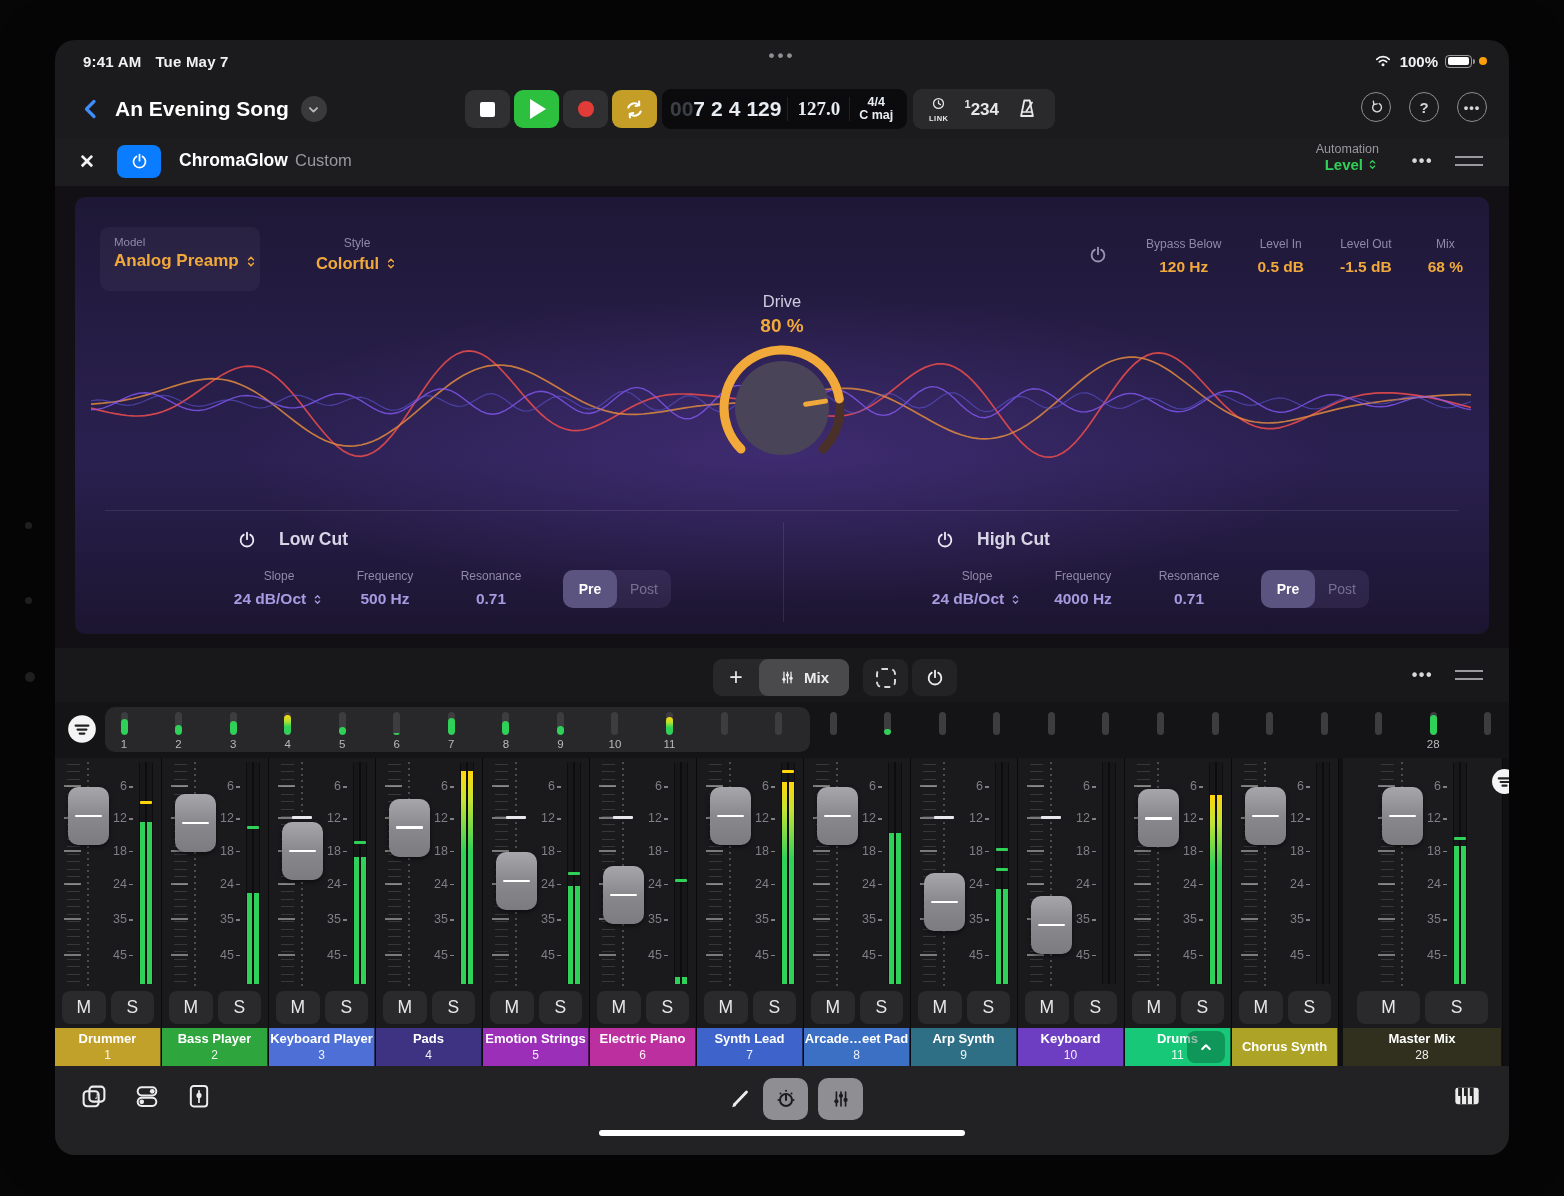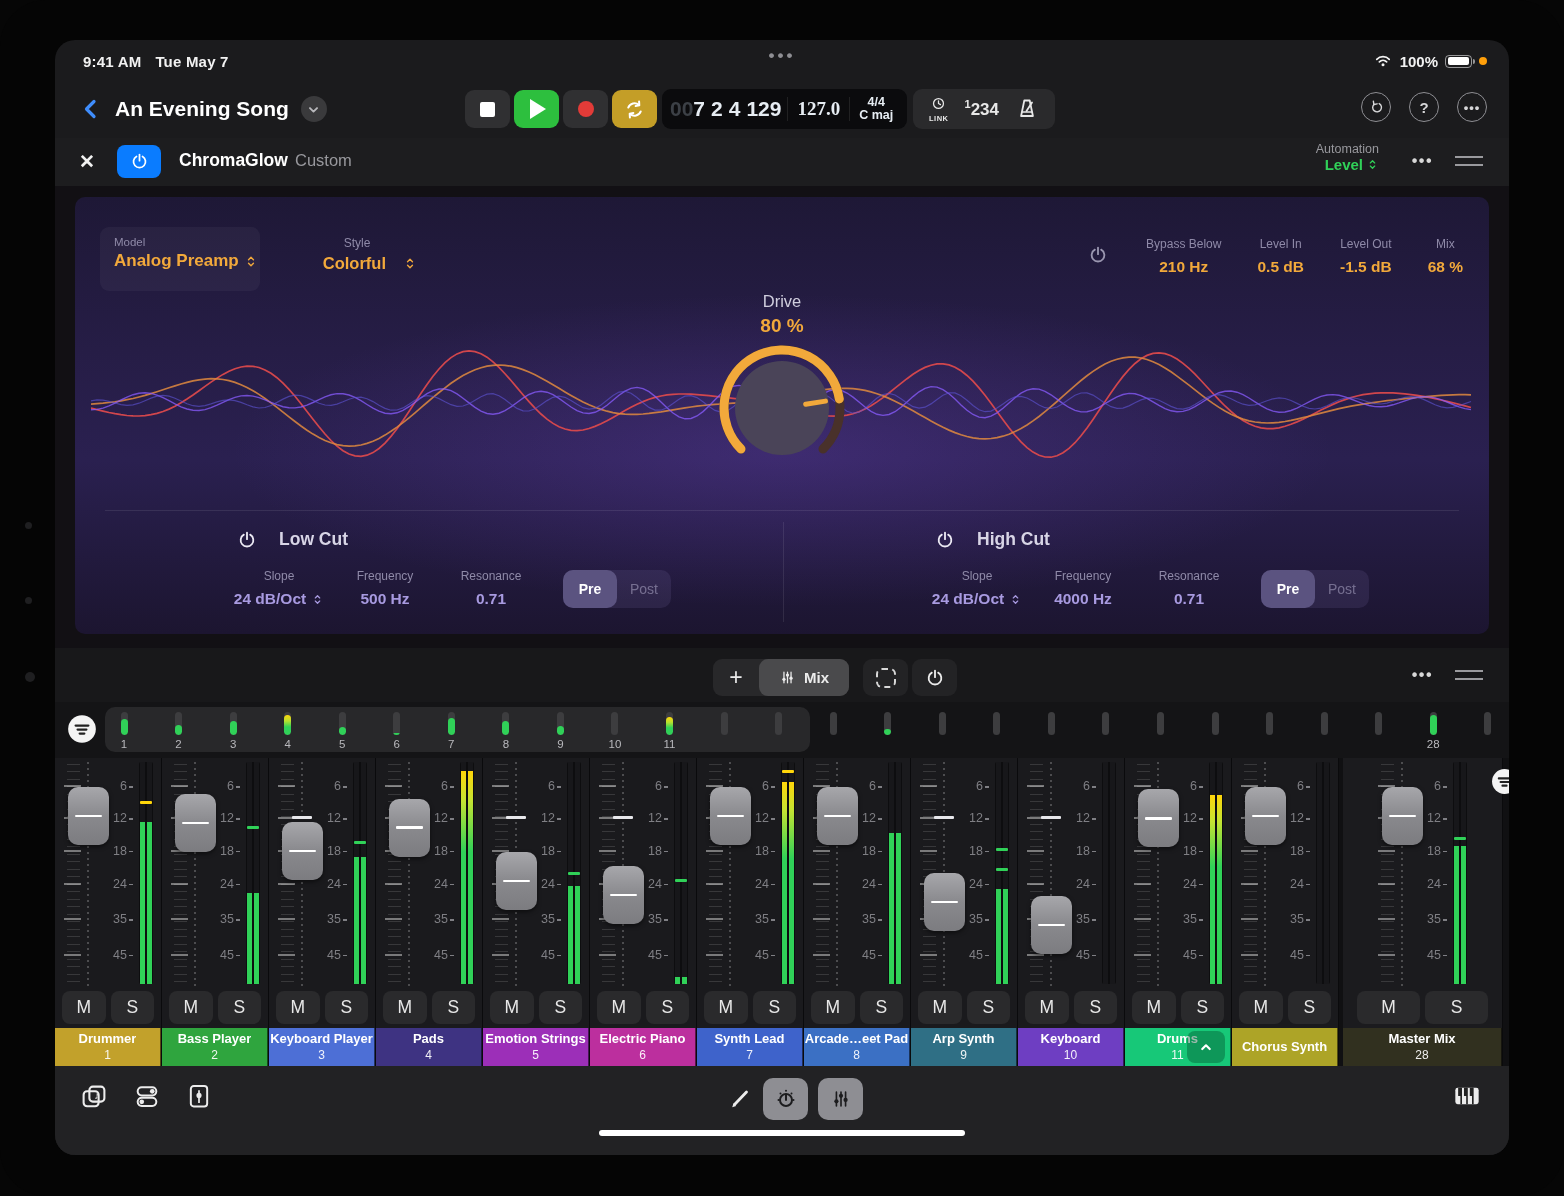--- a/index.html
+++ b/index.html
@@ -66,21 +66,21 @@
   .panel{position:absolute;left:20px;top:11px;width:1414px;height:437px;border-radius:10px;overflow:hidden;
     background:radial-gradient(ellipse 60% 55% at 50% 58%,rgba(110,70,190,.30),rgba(0,0,0,0) 65%),
                linear-gradient(180deg,#1e1836 0%,#261d46 35%,#2a2050 60%,#221a3e 82%,#1c1530 100%);}
   .waves{position:absolute;left:16px;top:115px;width:1382px;height:180px;}
   .p-label{color:#8f8aa8;font-size:12px;}
   .p-value{color:#f2a93b;font-size:15.5px;font-weight:600;}
   .model-box{position:absolute;left:25px;top:30px;width:160px;height:64px;background:rgba(255,255,255,.045);border-radius:9px;padding:9px 0 0 14px;}
   .model-box .p-label{font-size:11.5px;}
   .model-box .p-value{font-size:17px;display:flex;align-items:center;gap:5px;margin-top:3px;}
   .style-box{position:absolute;left:222px;top:39px;width:120px;text-align:center;}
-  .style-box .p-value{font-size:16.5px;display:flex;align-items:center;justify-content:flex-end;gap:17px;margin-top:4px;}
+  .style-box .p-value{font-size:16.5px;display:flex;align-items:center;justify-content:center;gap:5px;margin-top:4px;}
   .rparams{position:absolute;right:26px;top:40px;display:flex;align-items:flex-start;gap:36px;}
   .rp{display:flex;flex-direction:column;align-items:center;gap:7px;}
   .rp-power{color:#9a96b0;margin-top:8px;margin-right:2px;}
   .drive-block{position:absolute;left:50%;top:95px;transform:translateX(-50%);display:flex;flex-direction:column;align-items:center;}
   .drive-label{color:#d0cede;font-size:16.5px;}
   .drive-value{color:#f2a93b;font-size:19px;font-weight:600;margin-top:4px;}
   .knob-svg{margin-top:-4px;}
   .h-div{position:absolute;left:30px;right:30px;top:313px;height:1px;background:rgba(255,255,255,.09);}
   .v-div{position:absolute;left:708px;top:325px;height:100px;width:1px;background:rgba(255,255,255,.09);}
   .cut-title{position:absolute;display:flex;align-items:center;gap:22px;color:#d8d5e6;font-size:17.5px;font-weight:600;}
@@ -389,21 +389,21 @@
               </svg>
             </div>
         </div>
 
         <div class="rparams">
           <svg class="rp-power" width="20" height="20" viewBox="0 0 24 24">
               <use href="#sym-power"></use>
             </svg>
           <div class="rp">
             <span class="p-label">Bypass Below</span>
-            <span class="p-value">210 Hz</span>
+            <span class="p-value">120 Hz</span>
           </div>
           <div class="rp">
             <span class="p-label">Level In</span>
             <span class="p-value">0.5 dB</span>
           </div>
           <div class="rp">
             <span class="p-label">Level Out</span>
             <span class="p-value">-1.5 dB</span>
           </div>
           <div class="rp">

